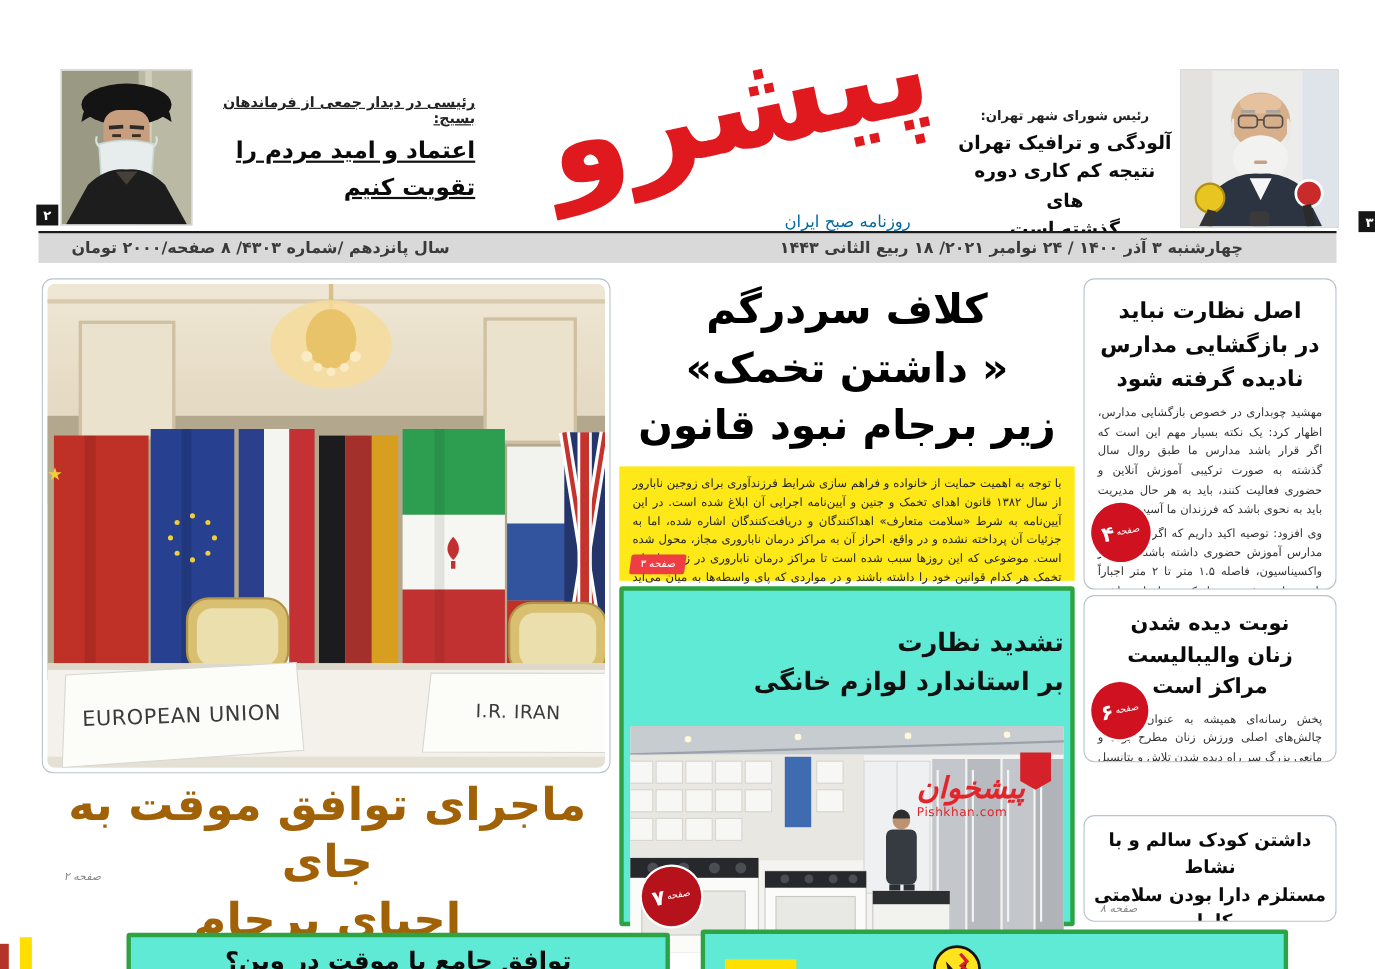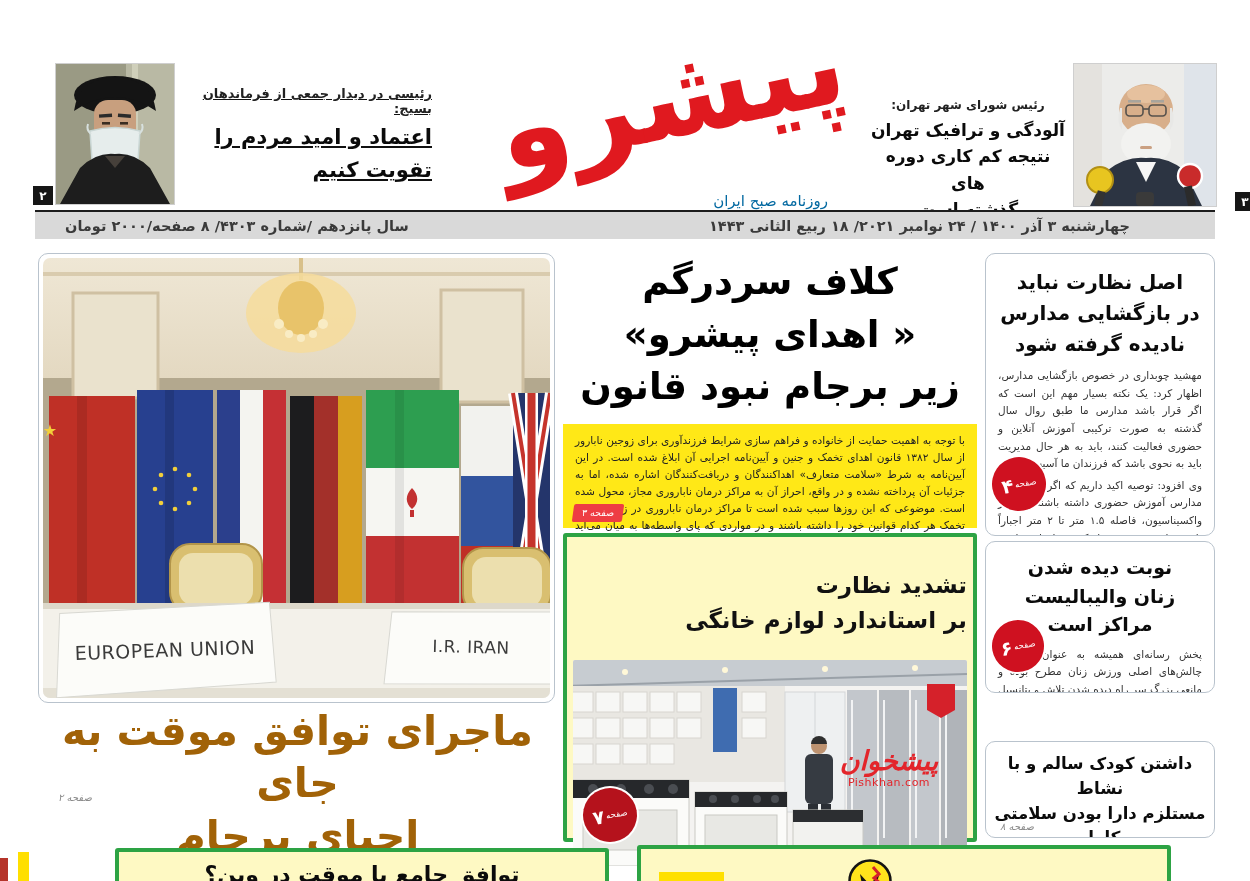--- a/index.html
+++ b/index.html
@@ -35,25 +35,25 @@
   .pbadge .n{font-size:19px;font-weight:bold;}
   .glabel{font-size:10px;color:#8a8a8a;font-style:italic;}
   
   .ovum-hd{position:absolute;left:560px;top:256px;width:420px;text-align:center;
            font-size:37px;font-weight:bold;line-height:1.42;color:#000;}
   .lede-box{position:absolute;left:563px;top:424px;width:414px;height:104px;background:#ffe817;
             box-sizing:border-box;padding:8px 12px 16px;font-size:10.6px;line-height:1.6;
             text-align:justify;color:#222;}
   .ylabel{position:absolute;left:10px;bottom:6px;background:#ee3d43;color:#fff;font-size:9.5px;
           padding:1px 9px 2px;border-radius:2px;transform:skewX(-8deg);}
-  .green-card{position:absolute;background:#fef9c3;border:4px solid #2da344;border-radius:3px;box-sizing:border-box;}
+  .green-card{position:absolute;background:#5eead4;border:4px solid #2da344;border-radius:3px;box-sizing:border-box;}
   .appliance{left:563px;top:533px;width:414px;height:309px;padding:8px 6px 6px;}
   .appliance h3{font-size:23px;line-height:1.5;}
   .photo-wrap{position:relative;margin-top:7px;height:206px;overflow:hidden;border-radius:2px;}
-  .watermark{position:absolute;right:22px;top:42px;width:112px;text-align:center;color:#e3252b;margin-top:44px;}
+  .watermark{position:absolute;right:22px;top:42px;width:112px;text-align:left;color:#e3252b;}
   .watermark .fa{font-size:27px;font-weight:bold;font-style:italic;line-height:1.1;display:block;}
   .watermark .en{font-size:11px;letter-spacing:.5px;display:block;direction:ltr;}
   
   .lead-photo-card{left:38px;top:253px;width:517px;height:450px;padding:4px;border-radius:10px;}
   .lead-photo-card svg{border-radius:7px;display:block;}
   .jcpoa-hd{position:absolute;left:40px;top:705px;width:515px;text-align:center;
             font-size:41px;font-weight:bold;line-height:1.28;color:#a16207;}
   .jcpoa-label{position:absolute;left:58px;top:792px;}
   
   .schools{left:985px;top:253px;width:230px;height:283px;padding:13px 10px 8px;}
@@ -232,21 +232,21 @@
     </svg>
   </div>
   <div class="jcpoa-hd">
     <span class="line">ماجرای توافق موقت به جای</span>
     <span class="line">احیای برجام</span>
   </div>
   <div class="jcpoa-label glabel">صفحه ۲</div>
 
   <div class="ovum-hd">
     <span class="line">کلاف سردرگم</span>
-    <span class="line">« اهدای پیشرو»</span>
+    <span class="line">« داشتن تخمک»</span>
     <span class="line">زیر برجام نبود قانون</span>
   </div>
   <div class="lede-box">
     <span>با توجه به اهمیت حمایت از خانواده و فراهم سازی شرایط فرزندآوری برای زوجین نابارور از سال ۱۳۸۲ قانون اهدای تخمک و جنین و آیین‌نامه اجرایی آن ابلاغ شده است. در این آیین‌نامه به شرط «سلامت متعارف» اهداکنندگان و دریافت‌کنندگان اشاره شده، اما به جزئیات آن پرداخته نشده و در واقع، احراز آن به مراکز درمان ناباروری مجاز، محول شده است. موضوعی که این روزها سبب شده است تا مراکز درمان ناباروری در زمینه اهدای تخمک هر کدام قوانین خود را داشته باشند و در مواردی که پای واسطه‌ها به میان می‌آید موضوع به کلاف سردرگمی برای زوج نابارور تبدیل می‌شود؛ زیرا شاید در ابتدای امر..</span>
     <span class="ylabel">صفحه ۳</span>
   </div>
 
   <div class="green-card appliance">
     <h3>
       <span class="line">تشدید نظارت</span>

